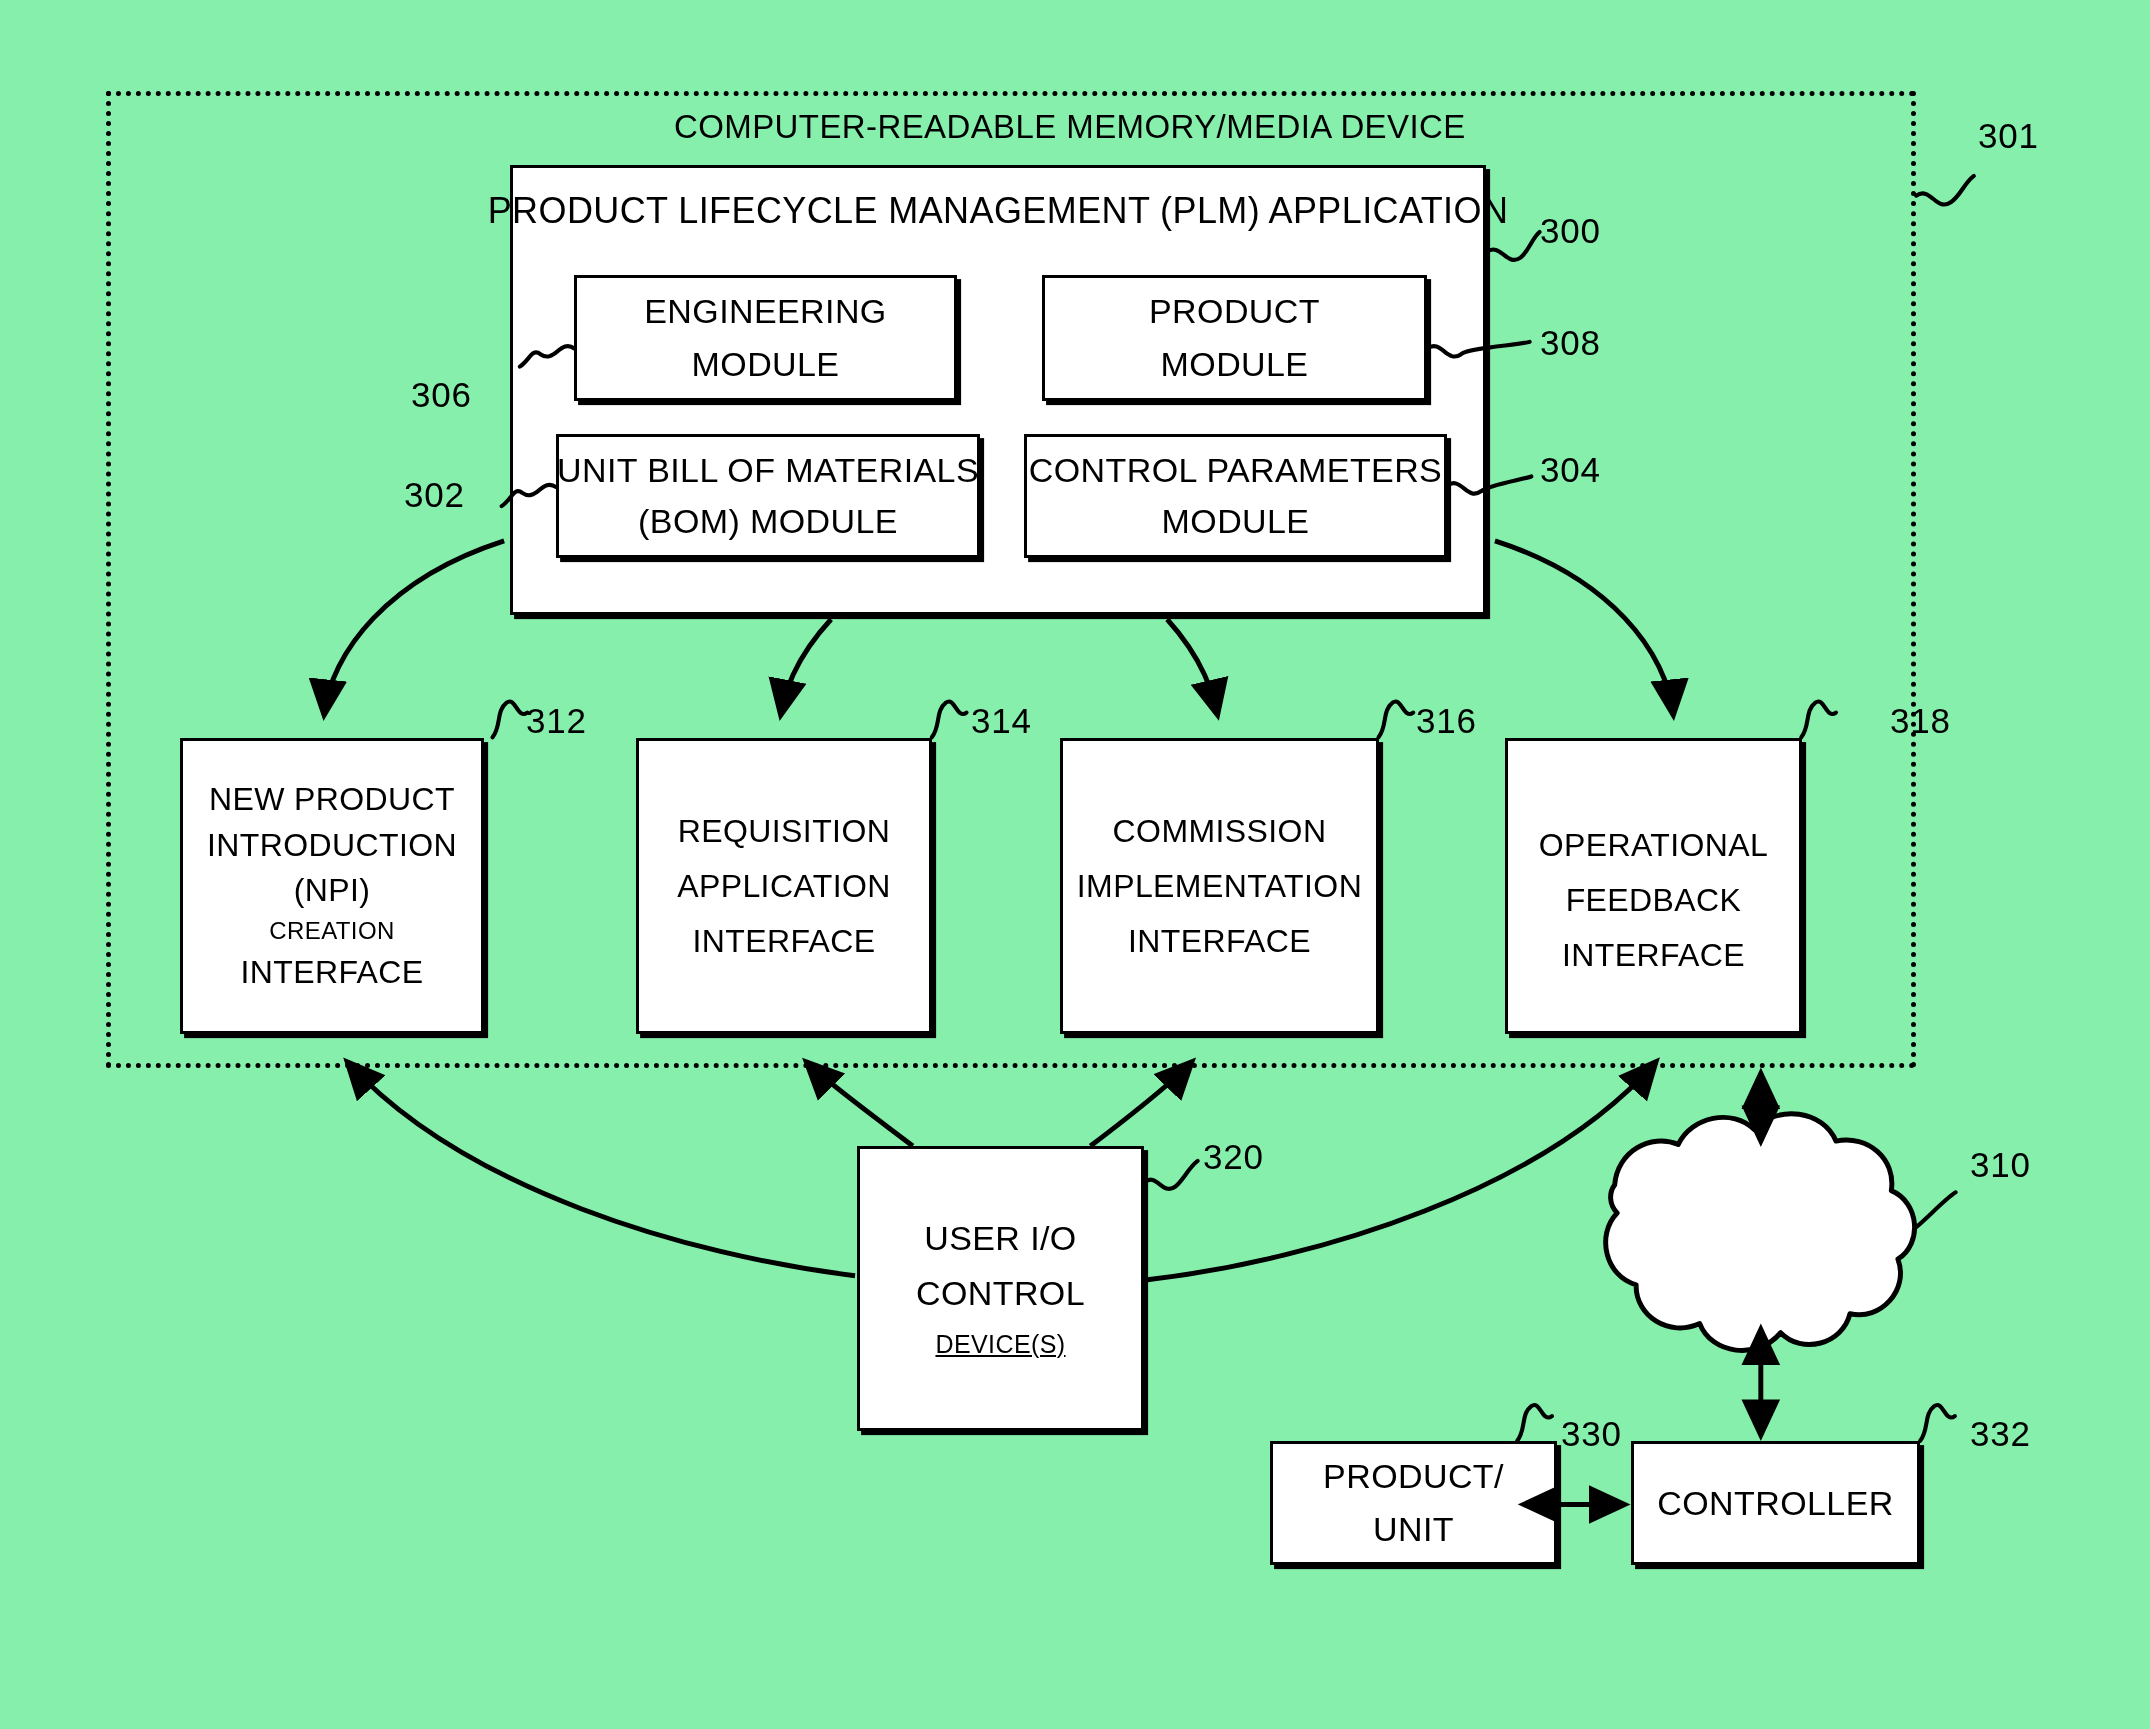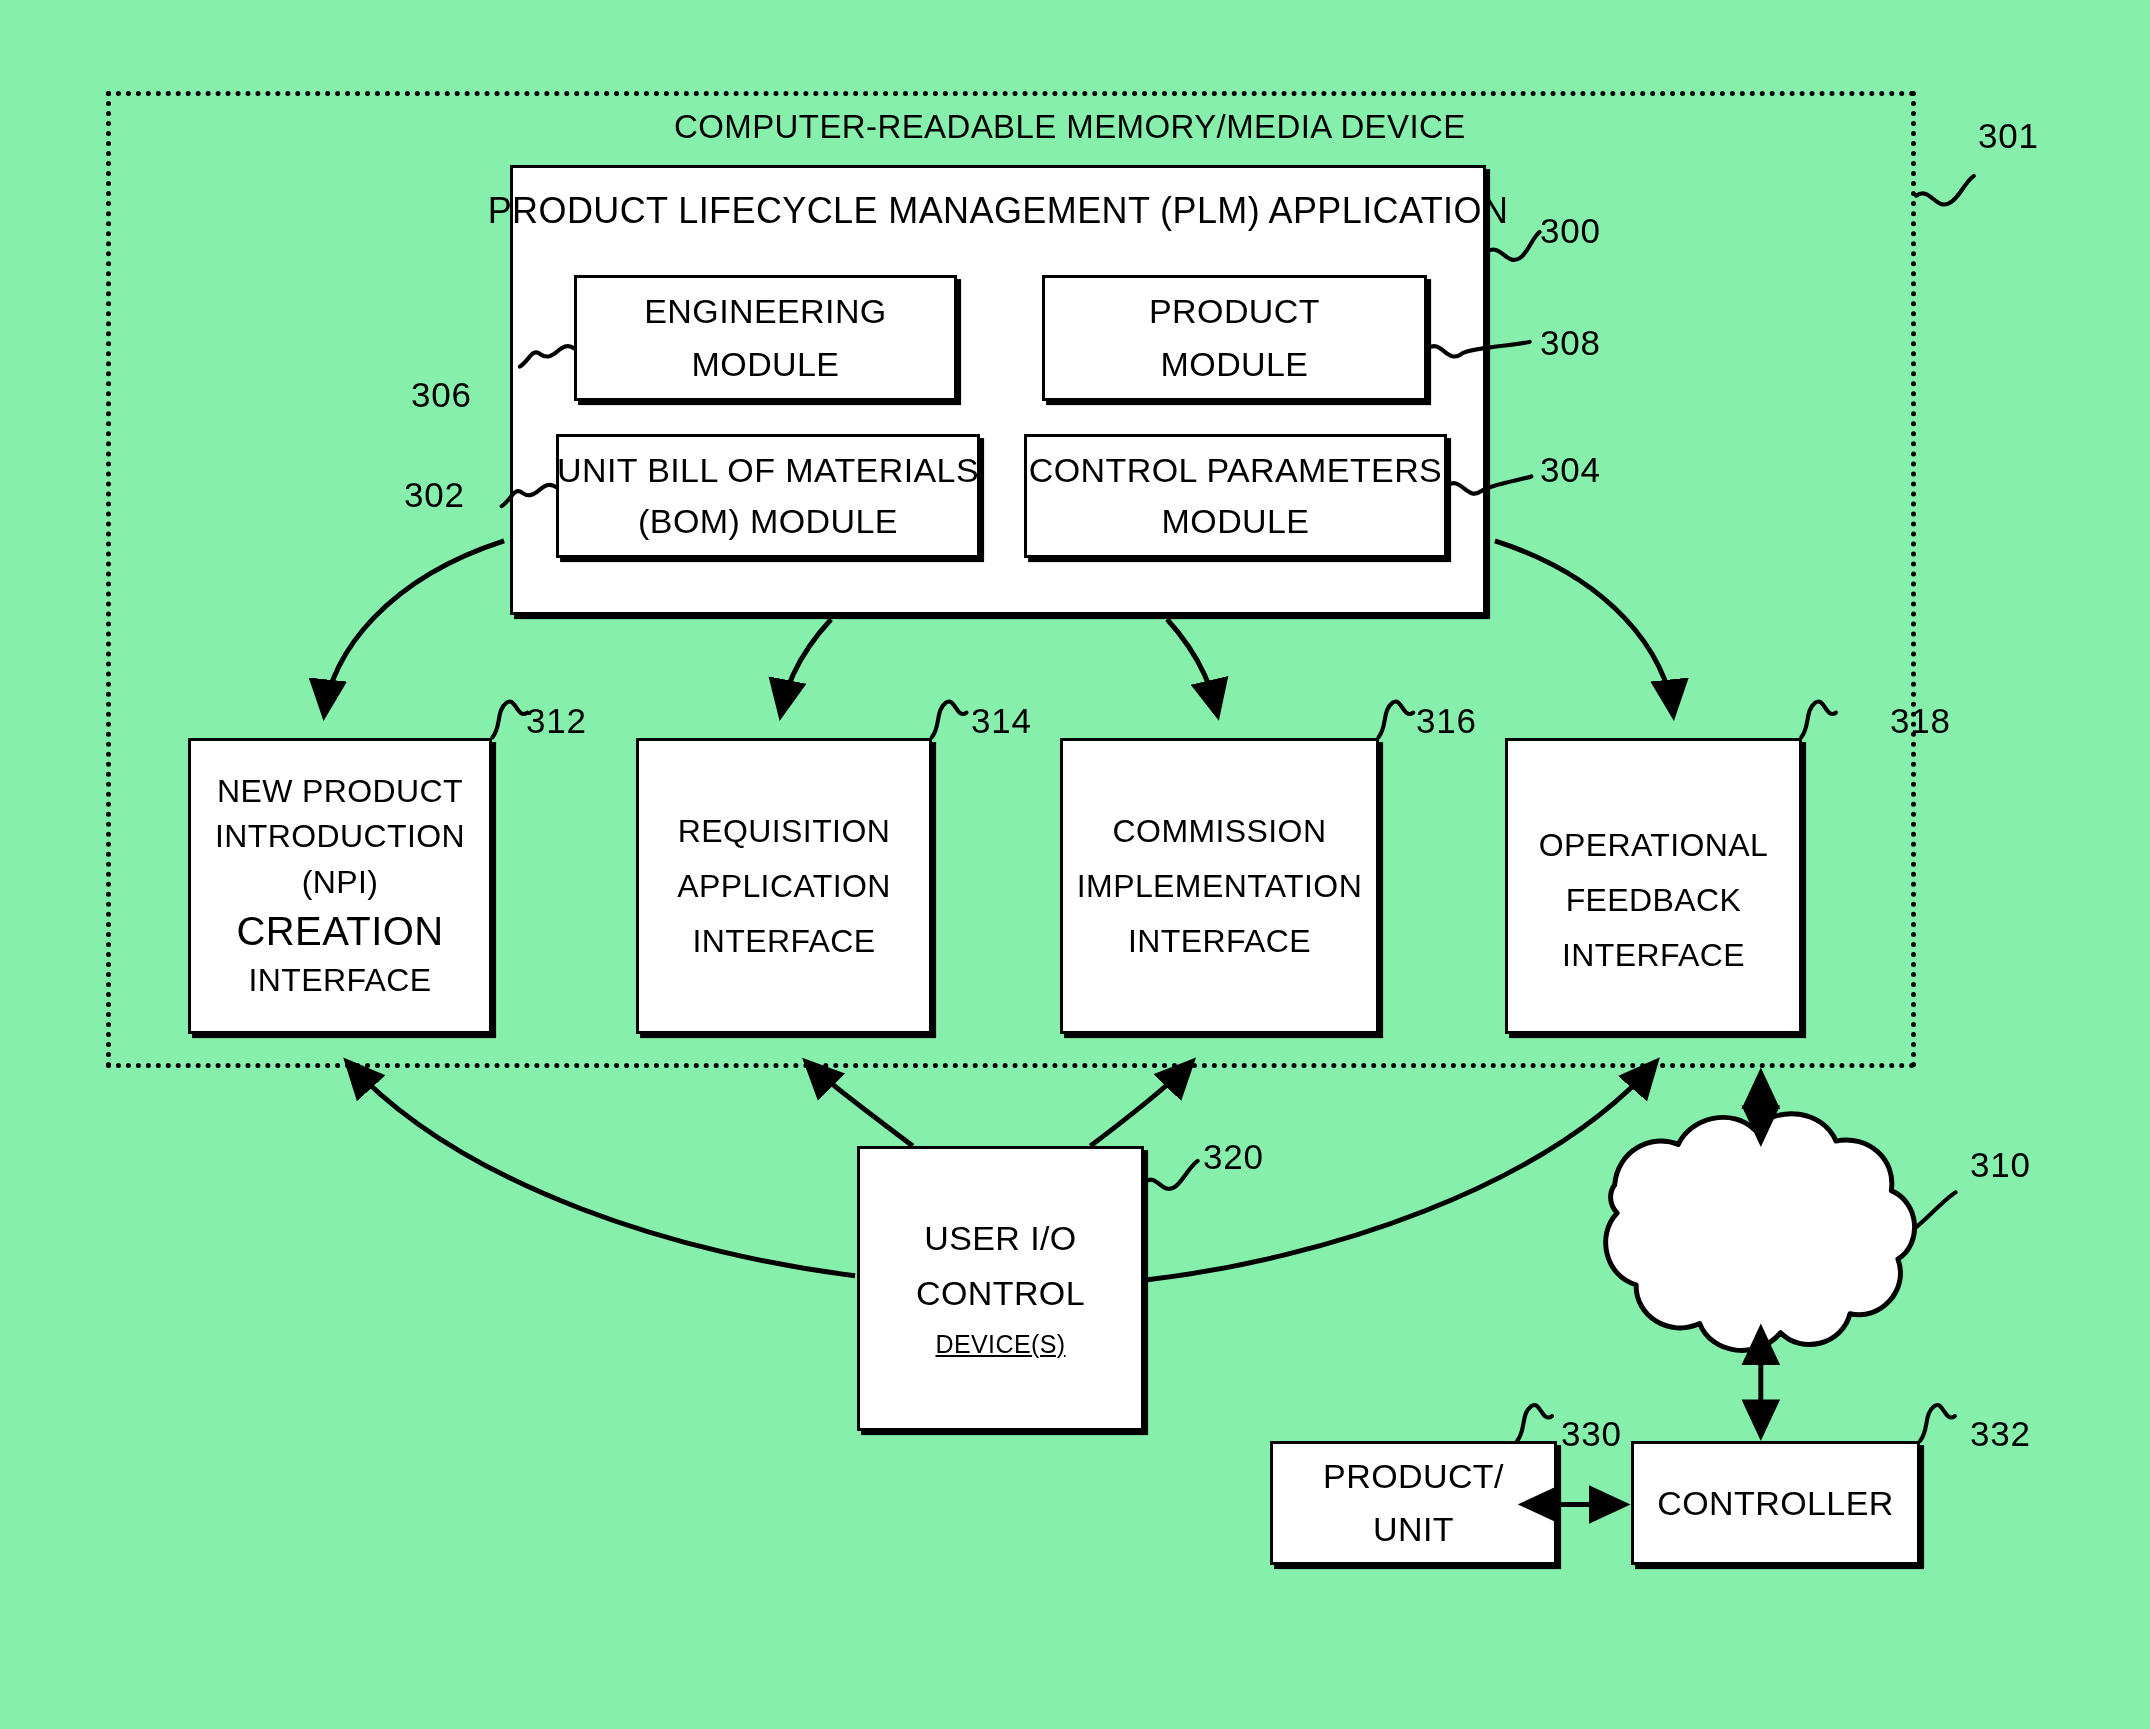--- a/index.html
+++ b/index.html
@@ -108,25 +108,25 @@
     <span class="line" style="font-size:34px;">(BOM) MODULE</span>
   </div>
   <div class="ref" style="left:404px; top:475px;">302</div>
 
   <div class="box shadowed" style="left:1024px; top:434px; width:423px; height:124px;">
     <span class="line" style="font-size:34px; margin-bottom:11.6px;">CONTROL PARAMETERS</span>
     <span class="line" style="font-size:34px;">MODULE</span>
   </div>
   <div class="ref" style="left:1540px; top:450px;">304</div>
 
-  <div class="box shadowed" style="left:188px; top:738px; width:304px; height:296px;">
+  <div class="box shadowed" style="left:180px; top:738px; width:304px; height:296px;">
     <span class="line" style="font-size:32px; margin-bottom:8.3px;">NEW PRODUCT</span>
     <span class="line" style="font-size:32px; margin-bottom:8.3px;">INTRODUCTION</span>
     <span class="line" style="font-size:32px; margin-bottom:8.3px;">(NPI)</span>
-    <span class="line" style="font-size:40px; margin-bottom:8.3px;">CREATION</span>
+    <span class="line" style="font-size:24px; margin-bottom:8.3px;">CREATION</span>
     <span class="line" style="font-size:32px;">INTERFACE</span>
   </div>
   <div class="ref" style="left:526px; top:701px;">312</div>
 
   <div class="box shadowed" style="left:636px; top:738px; width:296px; height:296px;">
     <span class="line" style="font-size:32px; margin-bottom:18px;">REQUISITION</span>
     <span class="line" style="font-size:32px; margin-bottom:18px;">APPLICATION</span>
     <span class="line" style="font-size:32px;">INTERFACE</span>
   </div>
   <div class="ref" style="left:971px; top:701px;">314</div>

